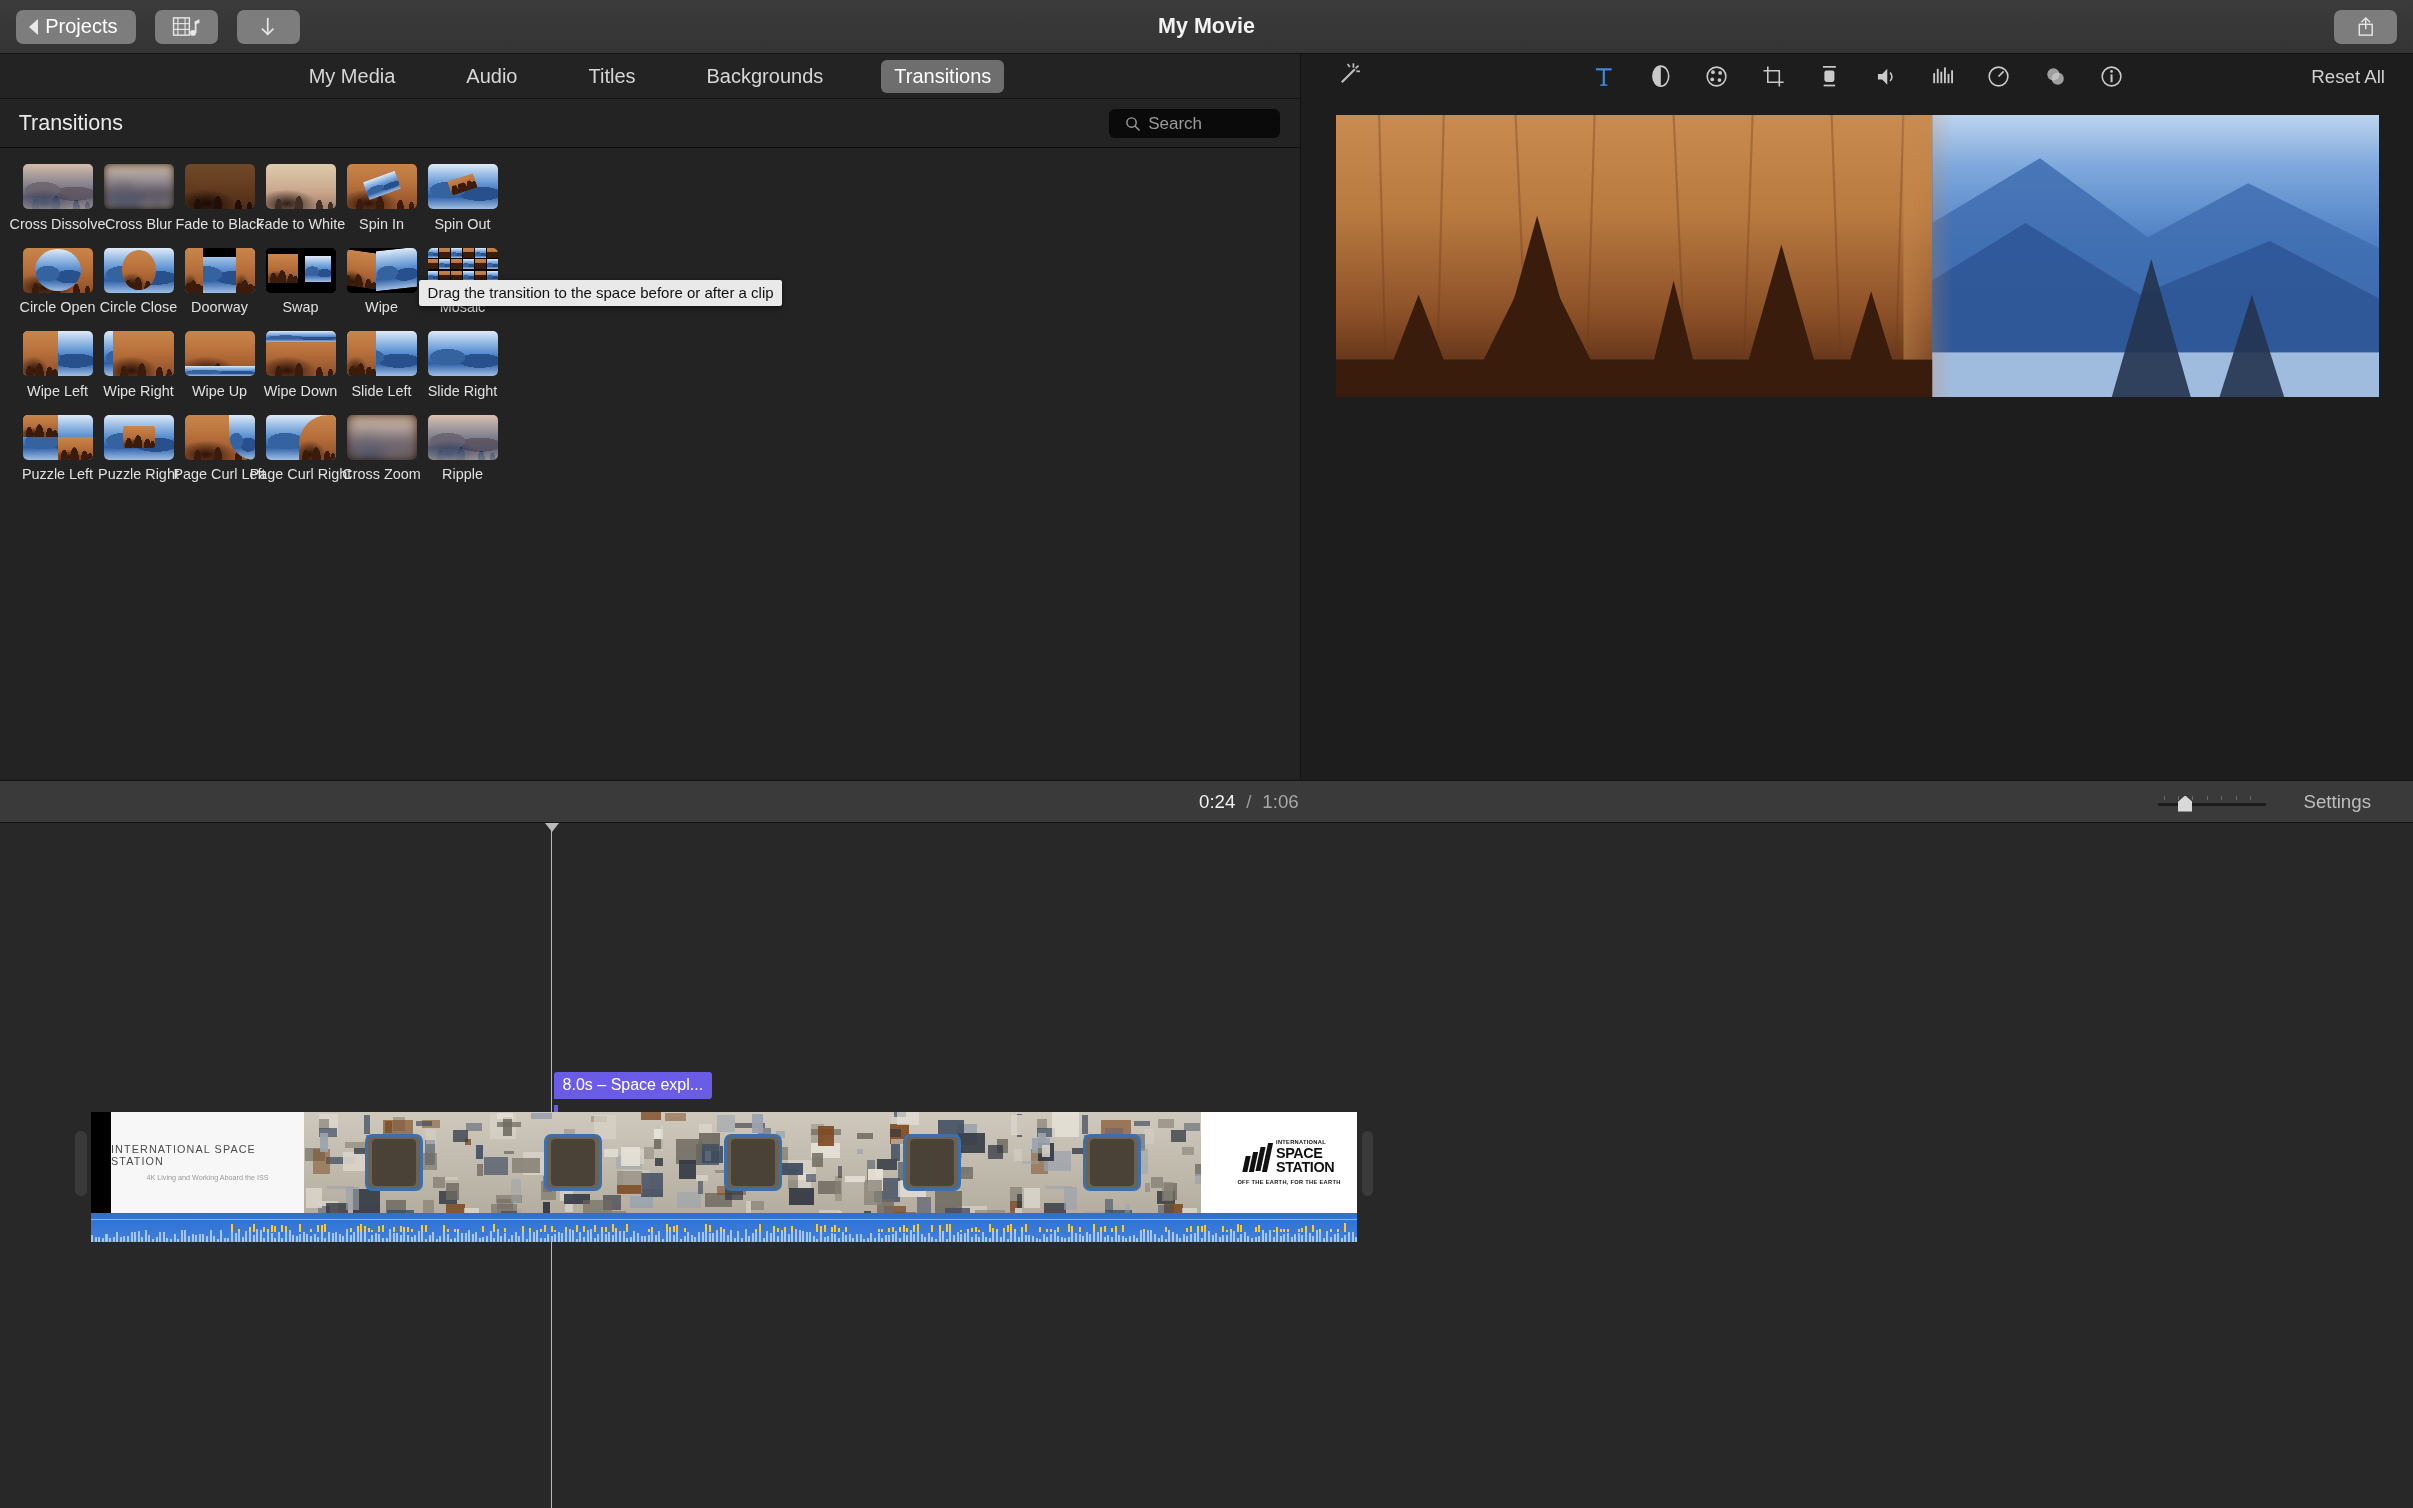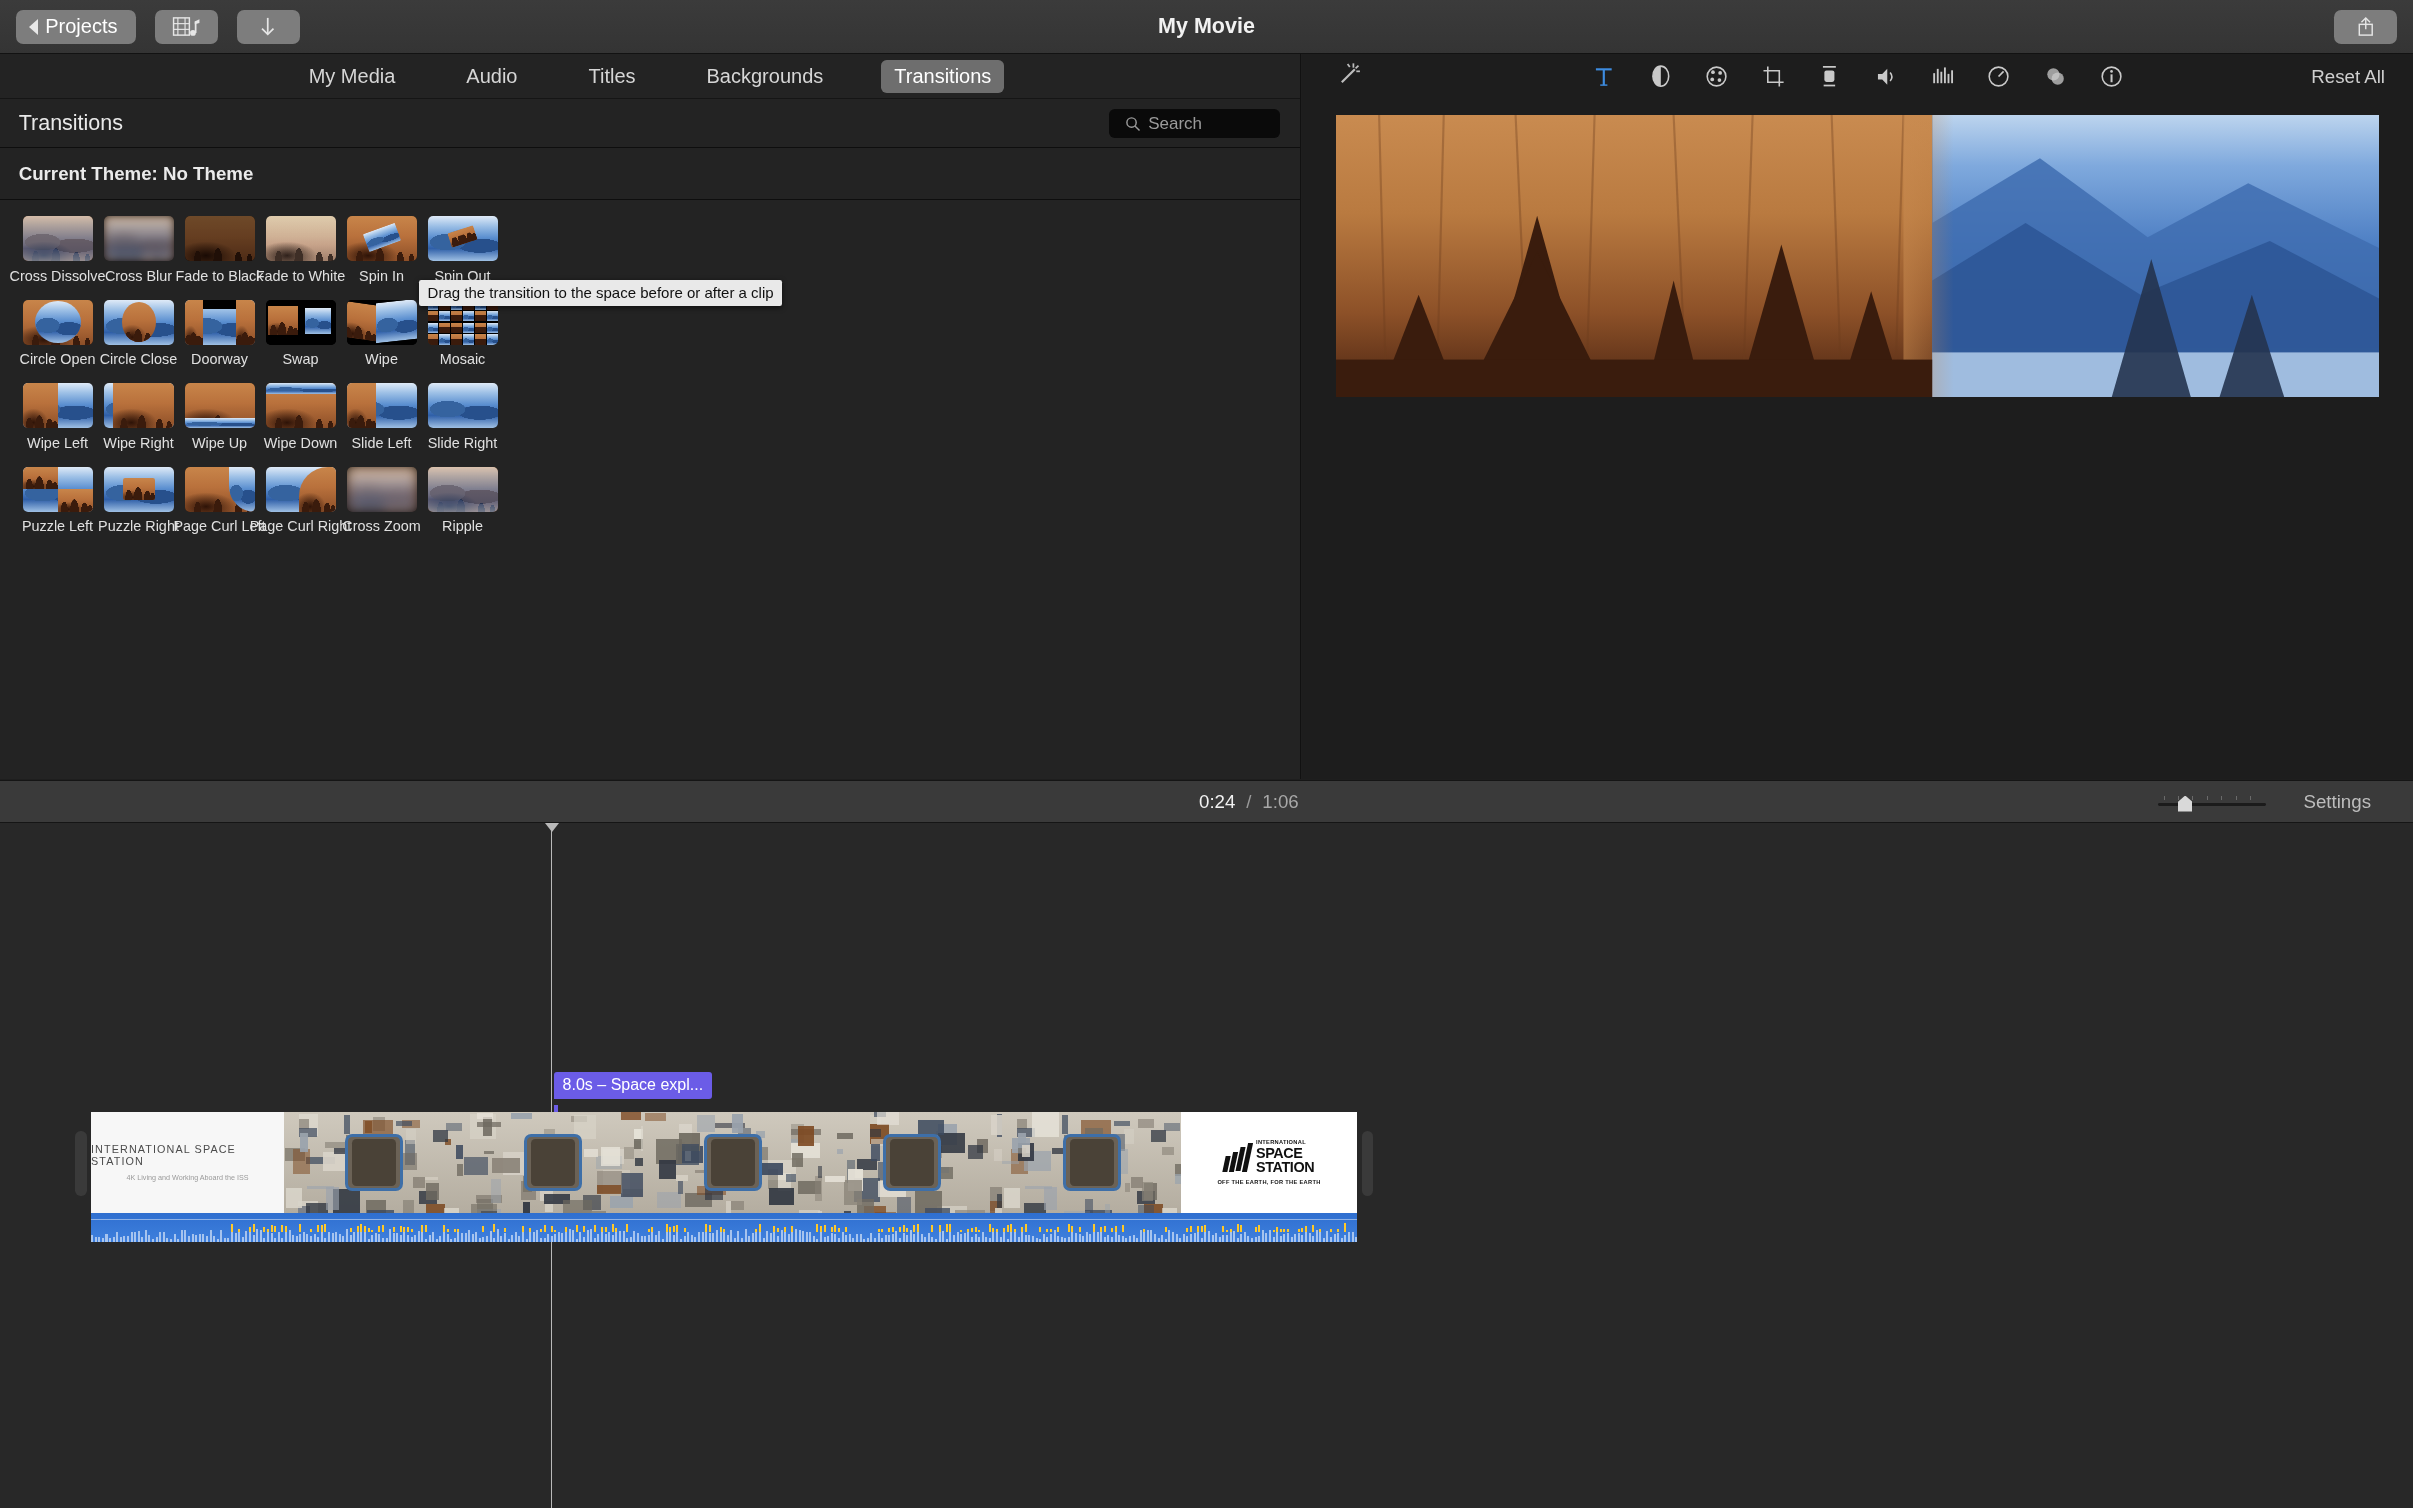--- a/index.html
+++ b/index.html
@@ -110,21 +110,21 @@
   
   #timeline { position:absolute; left:0; top:823px; width:2413px; height:685px; background:#282828; }
   #playhead { position:absolute; left:551px; top:0; width:1.4px; height:685px; background:#b9b9b9; }
   #playhead-tri { position:absolute; left:-6.5px; top:0; width:0;height:0;
                   border-left:7.2px solid transparent;border-right:7.2px solid transparent;
                   border-top:9.3px solid #b9b9b9; }
 
   #clip-row { position:absolute; left:91px; top:289px; width:1266px; height:129px; }
   #clip { position:absolute; left:0; top:0; width:1266px; height:101px; background:#000;
           overflow:hidden; }
-  .frame { position:absolute; top:0; height:101px; overflow:hidden; }
+  .frame { position:absolute; top:0; height:101px; overflow:hidden;margin-left:20px; }
   #clip-audio { position:absolute; left:0; top:101px; width:1266px; height:29px;
                 background:linear-gradient(#2f6fd0,#3f80dd); overflow:hidden; }
   .wv { position:absolute; bottom:0; width:2.2px; background:rgba(255,255,255,.55); }
   .wvY { position:absolute; bottom:10px; width:2.2px; background:#ffc928; }
   #audio-line { position:absolute; left:0; right:0; top:5.7px; height:1.4px; background:rgba(255,255,255,.45); }
   .handle { position:absolute; top:18.7px; width:11.5px; height:65px; background:#3a3a3a;
             border-radius:5.7px; }
   #handle-l { left:-16px; }
   #handle-r { right:-16px; }
 
@@ -197,23 +197,20 @@
     <div id="browser-title">Transitions</div>
     <div id="search-box">
       <svg width="16" height="16" viewBox="0 0 22 22">
         <circle cx="9" cy="9" r="6.4" fill="none" stroke="#9b9b9b" stroke-width="2"></circle>
         <line x1="13.6" y1="13.6" x2="20" y2="20" stroke="#9b9b9b" stroke-width="2"></line>
       </svg>
       <span id="search-ph">Search</span>
     </div>
   </div>
 
-  <div id="theme-row">
-    <div id="theme-label">Current Theme: No Theme</div>
-  </div>
 
   <div id="grid" style="width: 575px; gap: 0px;">
       <div class="cell" style="width: 81px; margin-right: 0px;">
         <div class="thumb">
           <div class="full">
             <div class="scA"></div>
           </div>
           <div class="full mixA">
             <div class="scB"></div>
           </div>

